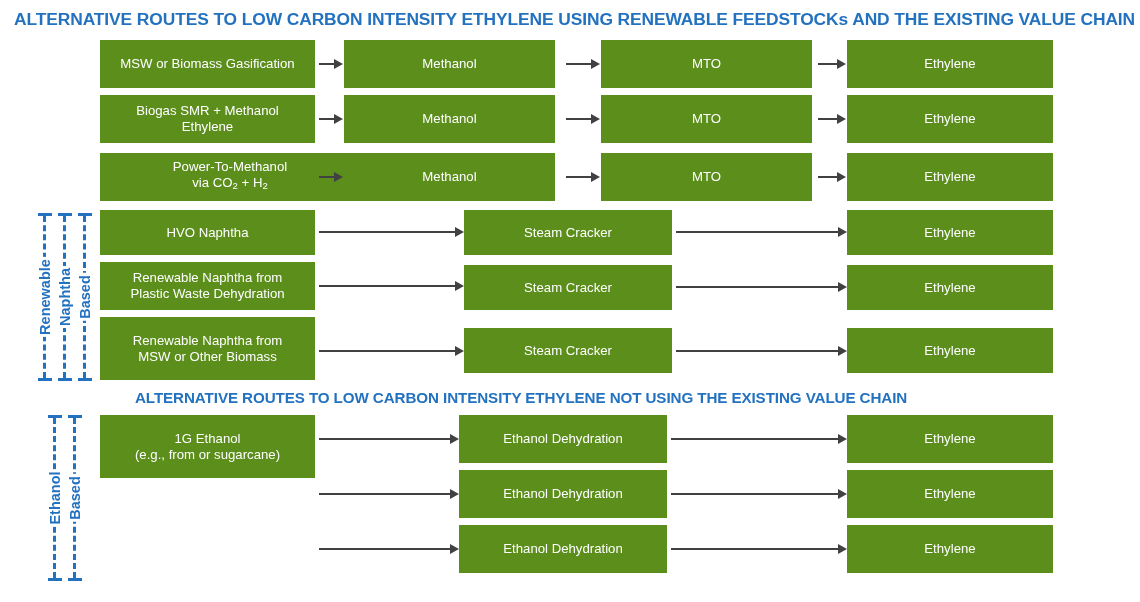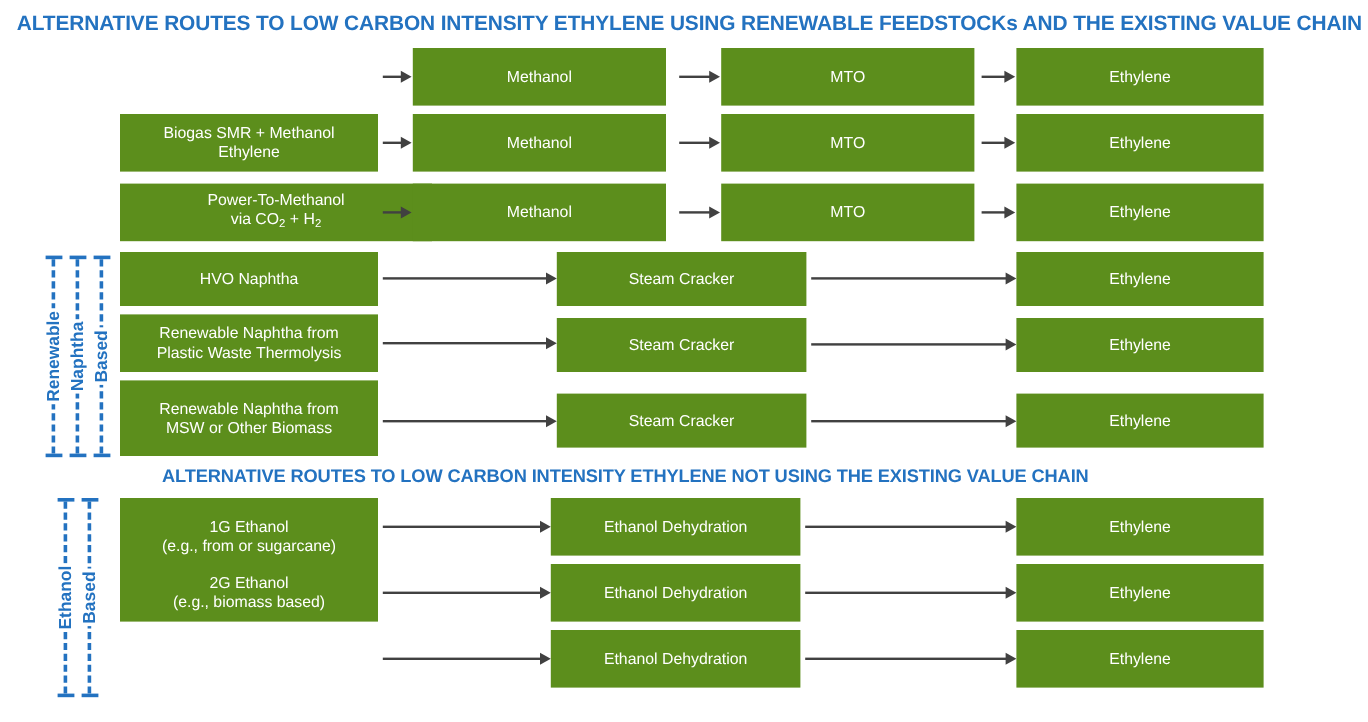--- a/index.html
+++ b/index.html
@@ -115,20 +115,25 @@
     <div class="cap bot"></div>
     <div class="vlabel">Ethanol</div>
   </div>
   <div class="bracket" style="left:68px; top:415px; height:166px;">
     <div class="cap top"></div>
     <div class="stem"></div>
     <div class="cap bot"></div>
     <div class="vlabel">Based</div>
   </div>
 
+  <div class="box" style="left:100px; top:40px; width:215px; height:48px;">
+    <div>
+      <span>MSW or Biomass Gasification</span>
+    </div>
+  </div>
   <div class="arrow" style="left:319px; top:57px; width:24px;">
     <div class="shaft" style="width:16px;"></div>
       <div class="head" style="left:15px;"></div>
   </div>
   <div class="box" style="left:344px; top:40px; width:211px; height:48px;">
     <span>Methanol</span>
   </div>
   <div class="arrow" style="left:566px; top:57px; width:34px;">
     <div class="shaft" style="width:26px;"></div>
       <div class="head" style="left:25px;"></div>
@@ -216,21 +221,21 @@
     <div class="shaft" style="width:163px;"></div>
       <div class="head" style="left:162px;"></div>
   </div>
   <div class="box" style="left:847px; top:210px; width:206px; height:45px;">
     <span>Ethylene</span>
   </div>
 
   <div class="box" style="left:100px; top:262px; width:215px; height:48px;">
     <div>
       <span>Renewable Naphtha from</span>
-      <span>Plastic Waste Thermolysis</span>
+      <span>Plastic Waste Dehydration</span>
     </div>
   </div>
   <div class="arrow" style="left:319px; top:279px; width:145px;">
     <div class="shaft" style="width:137px;"></div>
       <div class="head" style="left:136px;"></div>
   </div>
   <div class="box" style="left:464px; top:265px; width:208px; height:45px;">
     <span>Steam Cracker</span>
   </div>
   <div class="arrow" style="left:676px; top:280px; width:171px;">
@@ -276,26 +281,20 @@
     <span>Ethanol Dehydration</span>
   </div>
   <div class="arrow" style="left:671px; top:432px; width:176px;">
     <div class="shaft" style="width:168px;"></div>
       <div class="head" style="left:167px;"></div>
   </div>
   <div class="box" style="left:847px; top:415px; width:206px; height:48px;">
     <span>Ethylene</span>
   </div>
 
-  <div class="box" style="left:100px; top:470px; width:215px; height:48px;">
-    <div>
-      <span>2G Ethanol</span>
-      <span>(e.g., biomass based)</span>
-    </div>
-  </div>
   <div class="arrow" style="left:319px; top:487px; width:140px;">
     <div class="shaft" style="width:132px;"></div>
       <div class="head" style="left:131px;"></div>
   </div>
   <div class="box" style="left:459px; top:470px; width:208px; height:48px;">
     <span>Ethanol Dehydration</span>
   </div>
   <div class="arrow" style="left:671px; top:487px; width:176px;">
     <div class="shaft" style="width:168px;"></div>
       <div class="head" style="left:167px;"></div>

